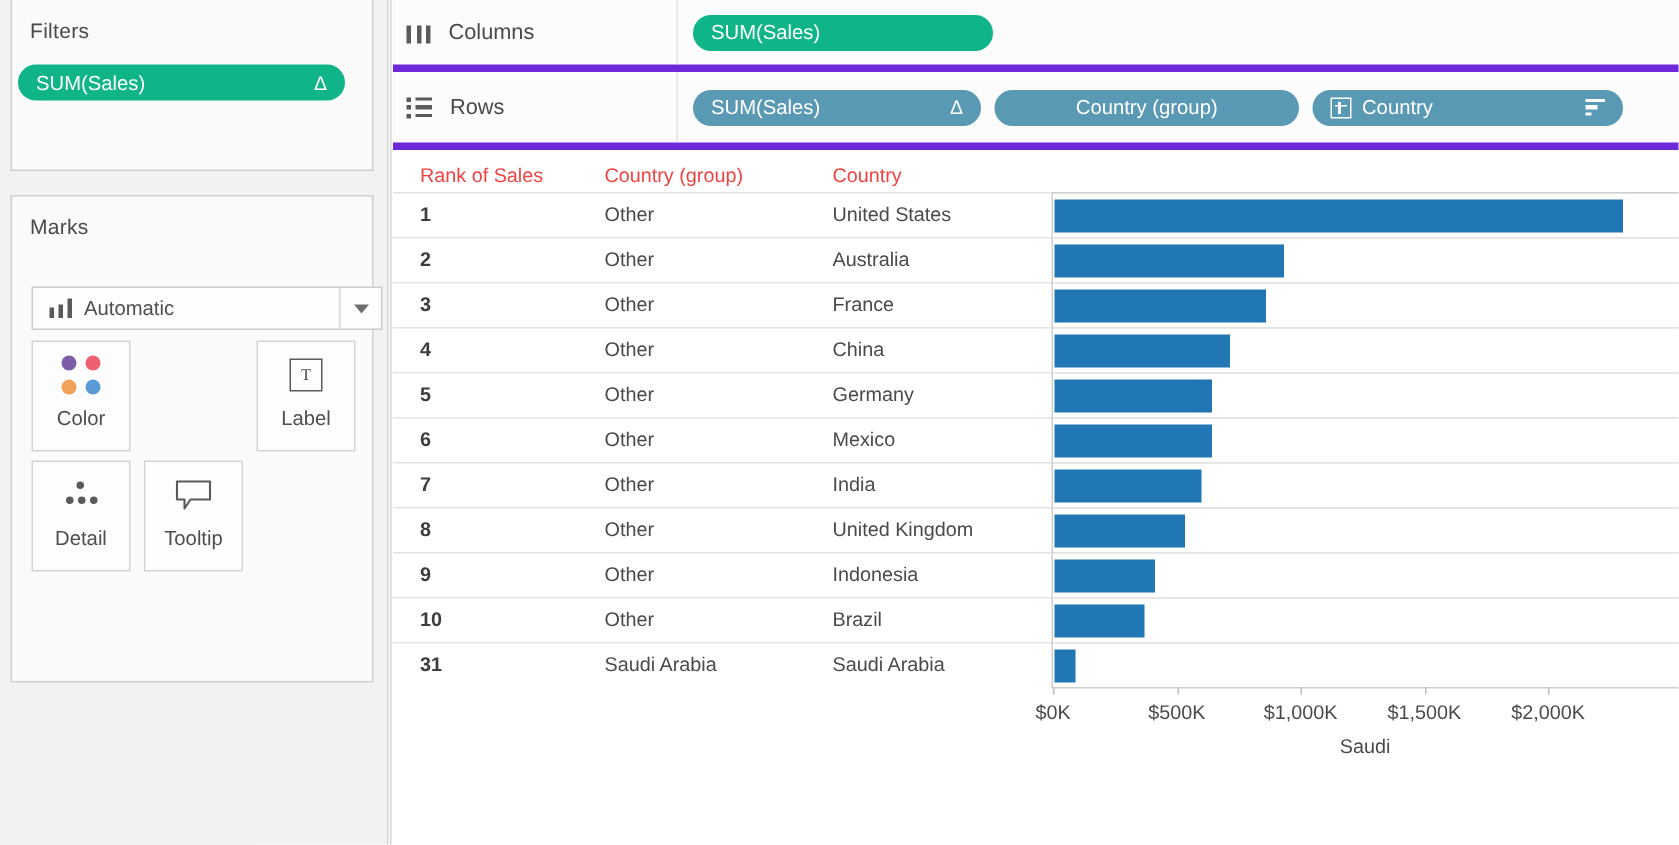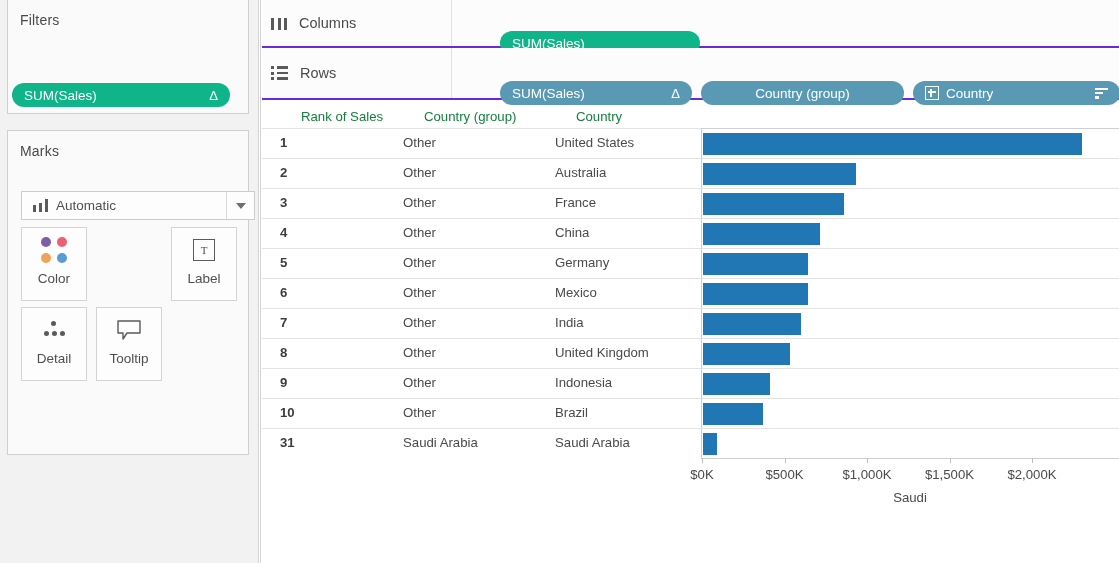--- a/index.html
+++ b/index.html
@@ -56,21 +56,20 @@
     display: flex;
     align-items: center;
     height: 24px;
     border-radius: 12px;
     color: #ffffff;
     font-size: 13.5px;
     padding: 0 12px;
     box-sizing: border-box;
     white-space: nowrap;
     user-select: none;
-    margin-top: 40px;
   }
   .pill.green { background: #0fb589; }
   .pill.blue  { background: #5999b4; }
   .pill-label { flex: 0 0 auto; }
   .pill-spacer { flex: 1 1 auto; min-width: 10px; }
   .pill-glyph { flex: 0 0 auto; font-size: 13px; line-height: 1; }
 
   #filter-pill {
     position: absolute;
     left: 12px; top: 43px;
@@ -181,23 +180,22 @@
     width: 857px;
     height: 105px;
   }
   .shelf {
     position: absolute;
     left: 0;
     width: 857px;
     display: flex;
     align-items: center;
     background: #fcfcfc;
-    border-bottom: 2px solid #6d28d9;
-    box-sizing: border-box;
-    gap: 38px;
+    border-bottom: 5px solid #6d28d9;
+    box-sizing: border-box;
   }
   #shelf-columns { top: 0px; height: 48px; }
   #shelf-rows    { top: 48px; height: 52px; }
   .shelf-head {
     width: 190px;
     flex: 0 0 190px;
     display: flex;
     align-items: center;
     gap: 12px;
     padding-left: 9px;
@@ -264,23 +262,22 @@
   }
   .hdr-row {
     position: relative;
     height: 23px;
     display: flex;
     align-items: center;
   }
   .hdr-cell {
     position: absolute;
     font-size: 13.2px;
-    color: #15803d;
+    color: #ef4444;
     white-space: nowrap;
-    margin-left: 21px;
   }
   .col-rank   { left: 18px; }
   .col-group  { left: 141px; }
   .col-country{ left: 293px; }
 
   .data-row {
     position: relative;
     height: 30px;
     border-top: 1px solid #e3e3e3;
     box-sizing: border-box;

